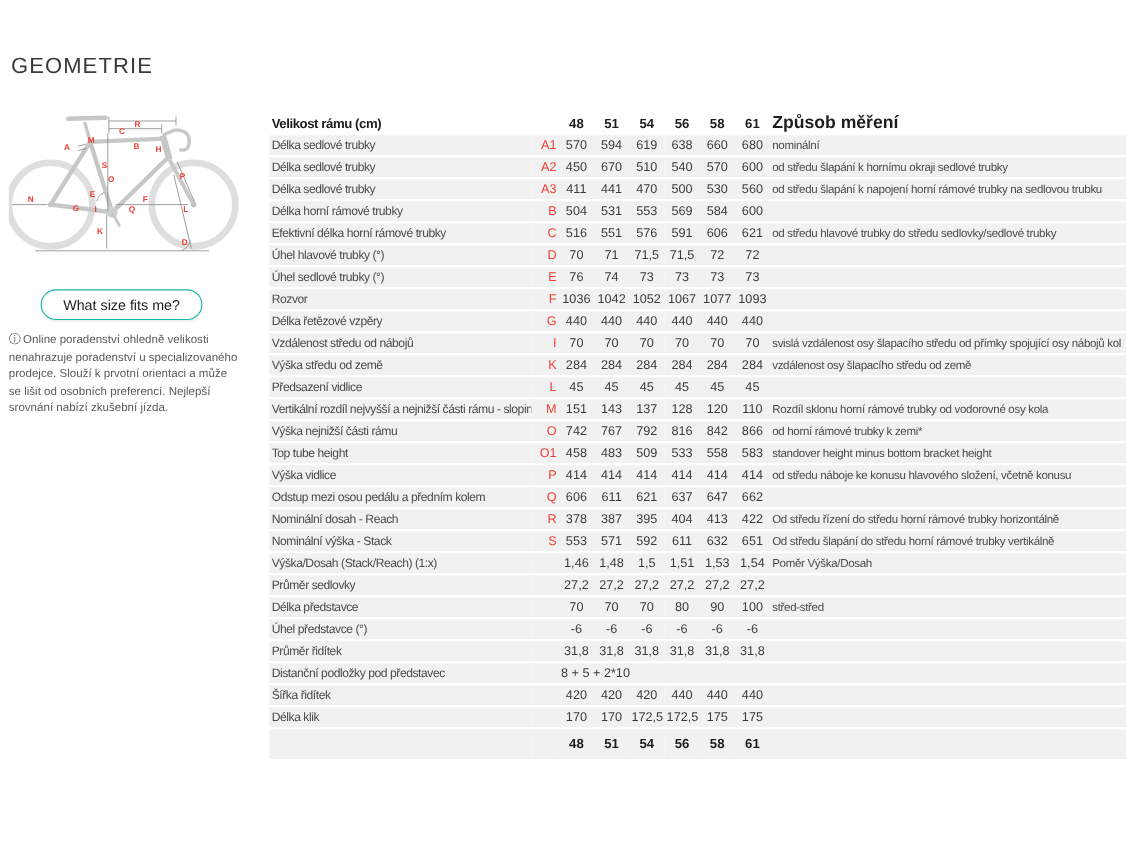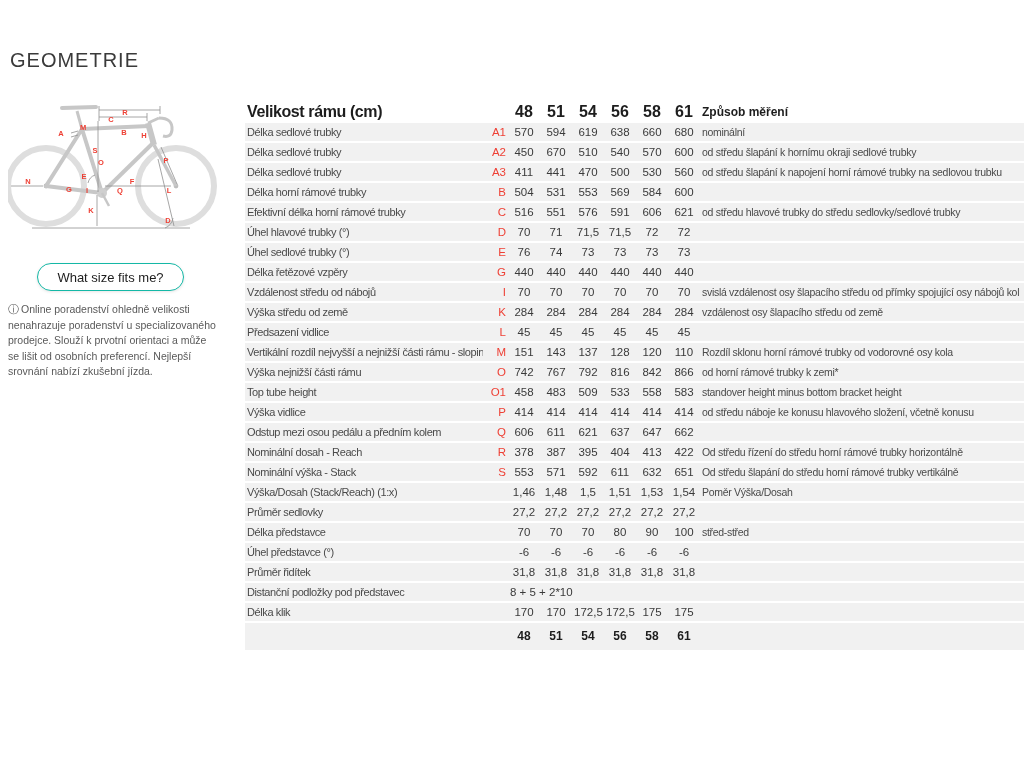--- a/index.html
+++ b/index.html
@@ -30,29 +30,29 @@
   
   .geo-table {
     position:absolute; left:245px; top:101px; width:779px;
     border-collapse:separate; border-spacing:0 2px; table-layout:fixed;
     font-size:11.5px; color:#4a4a4a;
   }
   .geo-table th, .geo-table td {
     height:18px; line-height:18px; padding:0 2px;
     white-space:nowrap; overflow:hidden; font-weight:normal;
   }
-  .geo-table thead th { background:#fff; font-weight:bold; color:#1d1d1d; font-size:16px; text-align:left; }
+  .geo-table thead th { background:#fff; font-weight:bold; color:#1d1d1d; font-size:12px; text-align:left; }
   .geo-table thead th.c-val { text-align:center; }
   .geo-table tbody td { background:#f1f1f1; }
   .c-label { text-align:left; font-size:11px; letter-spacing:-0.4px; }
   .c-code  { color:#ee4035; text-align:right; padding-left:4px; }
   .c-val   { text-align:center; color:#3a3a3a; }
   .c-span  { color:#3a3a3a; }
   .c-note  { text-align:left; padding-left:10px; font-size:10.5px; letter-spacing:-0.3px; }
-  .geo-table thead th.c-note { font-size:12px; letter-spacing:0;margin-left:36px; }
+  .geo-table thead th.c-note { font-size:16px; letter-spacing:0;margin-left:36px; }
   .geo-table tfoot td { background:#f1f1f1; font-weight:bold; color:#1d1d1d; font-size:12px; height:27px; line-height:27px; }
 
   
   .frame-line { stroke:#c7c7c7; fill:none; }
   .measure    { stroke:#8f8f8f; stroke-width:0.8; fill:none; }
   .dlabel     { font-size:7.5px; font-weight:bold; fill:#ee4035; text-anchor:middle; }
 </style>
 </head>
 <body>
 
@@ -218,20 +218,31 @@
           <td class="c-code">E</td>
           <td class="c-val">76</td>
           <td class="c-val">74</td>
           <td class="c-val">73</td>
           <td class="c-val">73</td>
           <td class="c-val">73</td>
           <td class="c-val">73</td>
           <td class="c-note"></td>
         </tr>
         <tr>
+          <td class="c-label">Rozvor</td>
+          <td class="c-code">F</td>
+          <td class="c-val">1036</td>
+          <td class="c-val">1042</td>
+          <td class="c-val">1052</td>
+          <td class="c-val">1067</td>
+          <td class="c-val">1077</td>
+          <td class="c-val">1093</td>
+          <td class="c-note"></td>
+        </tr>
+        <tr>
           <td class="c-label">Délka řetězové vzpěry</td>
           <td class="c-code">G</td>
           <td class="c-val">440</td>
           <td class="c-val">440</td>
           <td class="c-val">440</td>
           <td class="c-val">440</td>
           <td class="c-val">440</td>
           <td class="c-val">440</td>
           <td class="c-note"></td>
         </tr>
@@ -397,20 +408,31 @@
           <td class="c-val">31,8</td>
           <td class="c-val">31,8</td>
           <td class="c-val">31,8</td>
           <td class="c-val">31,8</td>
           <td class="c-note"></td>
         </tr>
         <tr>
           <td class="c-label">Distanční podložky pod představec</td>
           <td class="c-code"></td>
           <td class="c-span" colspan="6">8 + 5 + 2*10</td>
+          <td class="c-note"></td>
+        </tr>
+        <tr>
+          <td class="c-label">Šířka řidítek</td>
+          <td class="c-code"></td>
+          <td class="c-val">420</td>
+          <td class="c-val">420</td>
+          <td class="c-val">420</td>
+          <td class="c-val">440</td>
+          <td class="c-val">440</td>
+          <td class="c-val">440</td>
           <td class="c-note"></td>
         </tr>
         <tr>
           <td class="c-label">Délka klik</td>
           <td class="c-code"></td>
           <td class="c-val">170</td>
           <td class="c-val">170</td>
           <td class="c-val">172,5</td>
           <td class="c-val">172,5</td>
           <td class="c-val">175</td>

